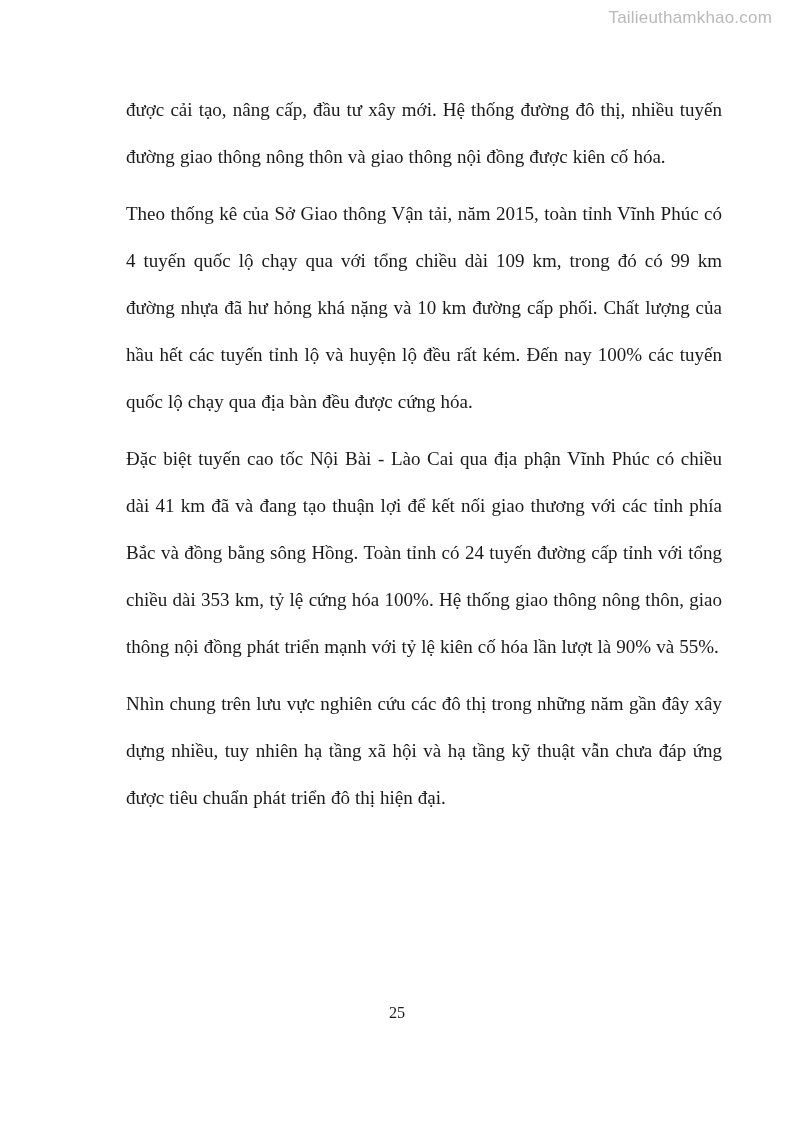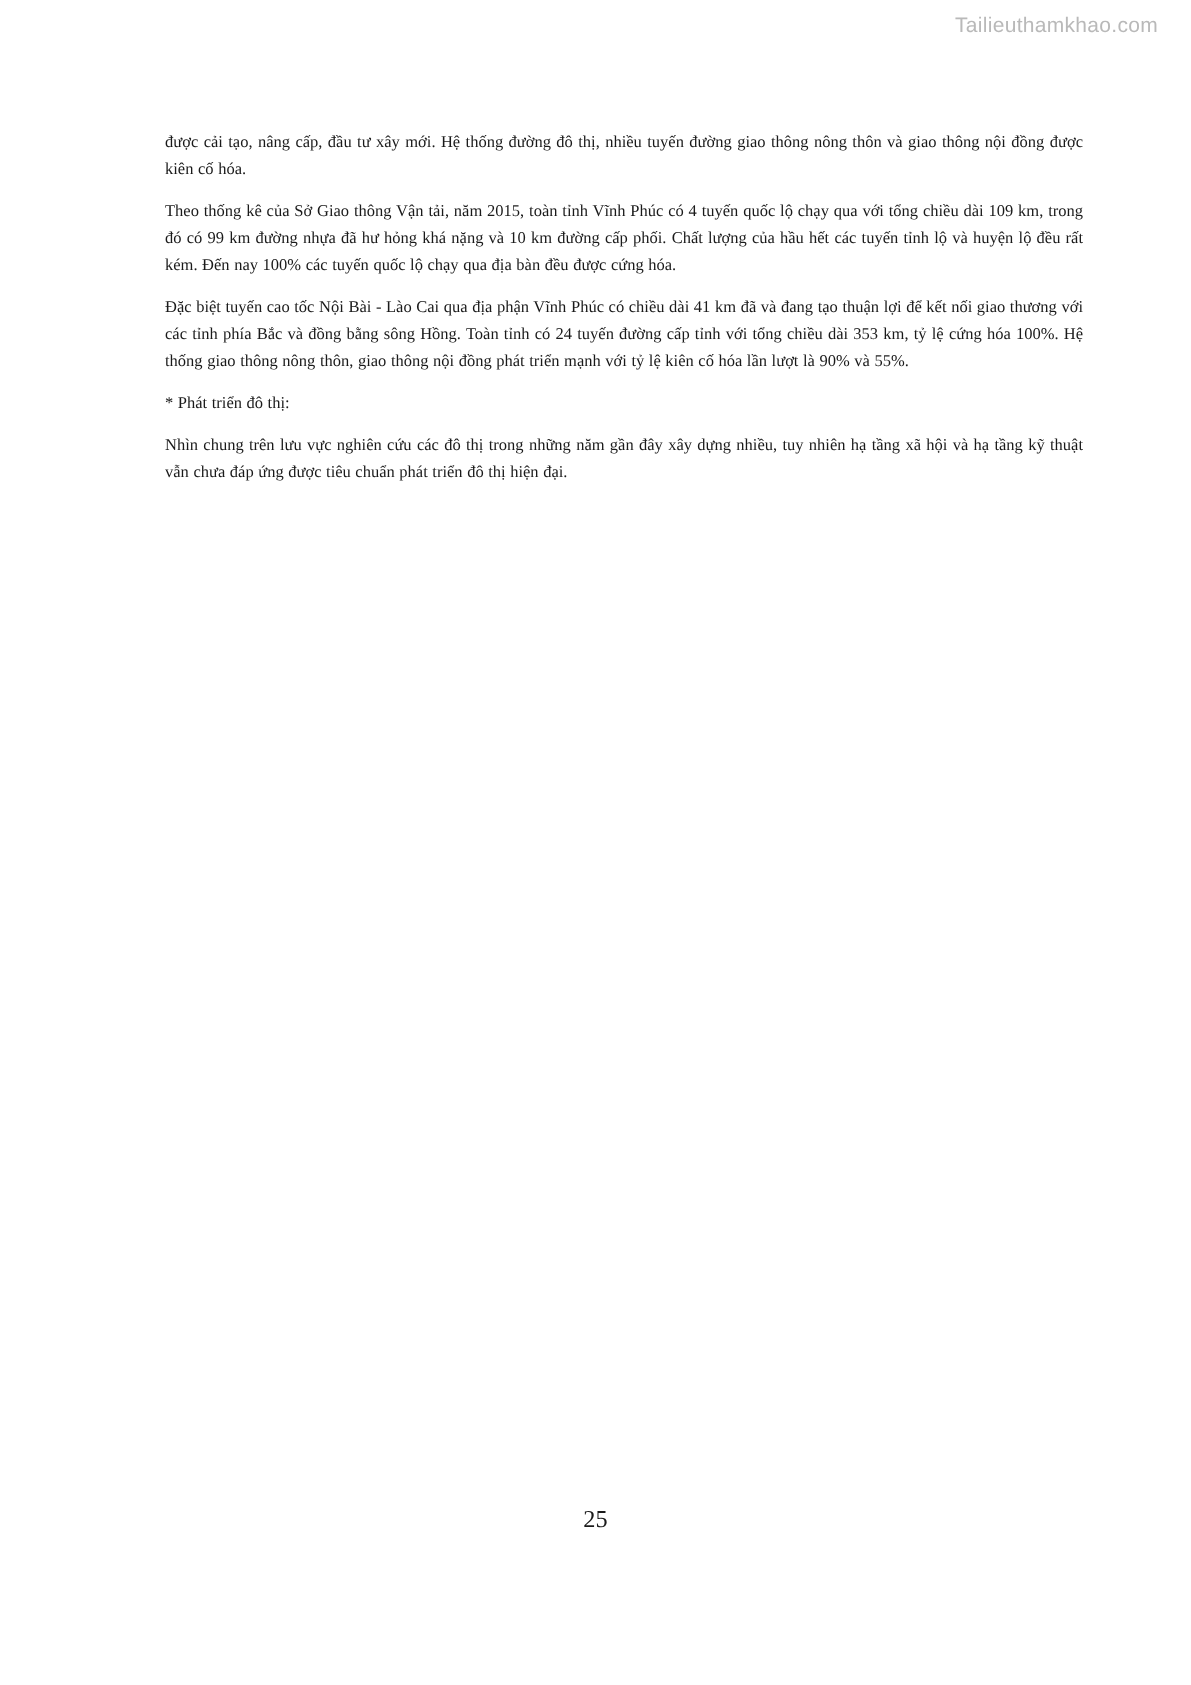--- a/index.html
+++ b/index.html
@@ -20,37 +20,37 @@
     width: 794px;
     height: 1123px;
     box-sizing: border-box;
     background: #ffffff;
   }
   .watermark {
     position: absolute;
     top: 8px;
     right: 22px;
     font-family: "Liberation Sans", sans-serif;
-    font-size: 14px;
+    font-size: 17px;
     color: #b9b9b9;
     letter-spacing: 0.2px;
     white-space: nowrap;
   }
   .content {
     position: absolute;
     left: 110px;
     top: 86px;
     width: 612px;
   }
   .para {
-    font-size: 11px;
-    line-height: 18px;
+    font-size: 19px;
+    line-height: 47px;
     text-align: justify;
     text-justify: inter-word;
-    margin: 0 0 10px 0;
+    margin: 0 0 10px 16px;
     word-spacing: 0.3px;
   }
   .para:last-child {
     margin-bottom: 0;
   }
   .para.nojustify {
     text-align: left;
   }
   .page-number {
     position: absolute;
@@ -67,19 +67,18 @@
 <body>
 
 <div class="page">
 
   <div class="watermark">Tailieuthamkhao.com</div>
 
   <div class="content">
     <p class="para">được cải tạo, nâng cấp, đầu tư xây mới. Hệ thống đường đô thị, nhiều tuyến đường giao thông nông thôn và giao thông nội đồng được kiên cố hóa.</p>
     <p class="para">Theo thống kê của Sở Giao thông Vận tải, năm 2015, toàn tỉnh Vĩnh Phúc có 4 tuyến quốc lộ chạy qua với tổng chiều dài 109 km, trong đó có 99 km đường nhựa đã hư hỏng khá nặng và 10 km đường cấp phối. Chất lượng của hầu hết các tuyến tỉnh lộ và huyện lộ đều rất kém. Đến nay 100% các tuyến quốc lộ chạy qua địa bàn đều được cứng hóa.</p>
     <p class="para">Đặc biệt tuyến cao tốc Nội Bài - Lào Cai qua địa phận Vĩnh Phúc có chiều dài 41 km đã và đang tạo thuận lợi để kết nối giao thương với các tỉnh phía Bắc và đồng bằng sông Hồng. Toàn tỉnh có 24 tuyến đường cấp tỉnh với tổng chiều dài 353 km, tỷ lệ cứng hóa 100%. Hệ thống giao thông nông thôn, giao thông nội đồng phát triển mạnh với tỷ lệ kiên cố hóa lần lượt là 90% và 55%.</p>
-    <p class="para nojustify">* Phát triển đô thị:</p>
     <p class="para">Nhìn chung trên lưu vực nghiên cứu các đô thị trong những năm gần đây xây dựng nhiều, tuy nhiên hạ tầng xã hội và hạ tầng kỹ thuật vẫn chưa đáp ứng được tiêu chuẩn phát triển đô thị hiện đại.</p>
   </div>
 
   <div class="page-number">25</div>
 
 </div>
 
 </body></html>

